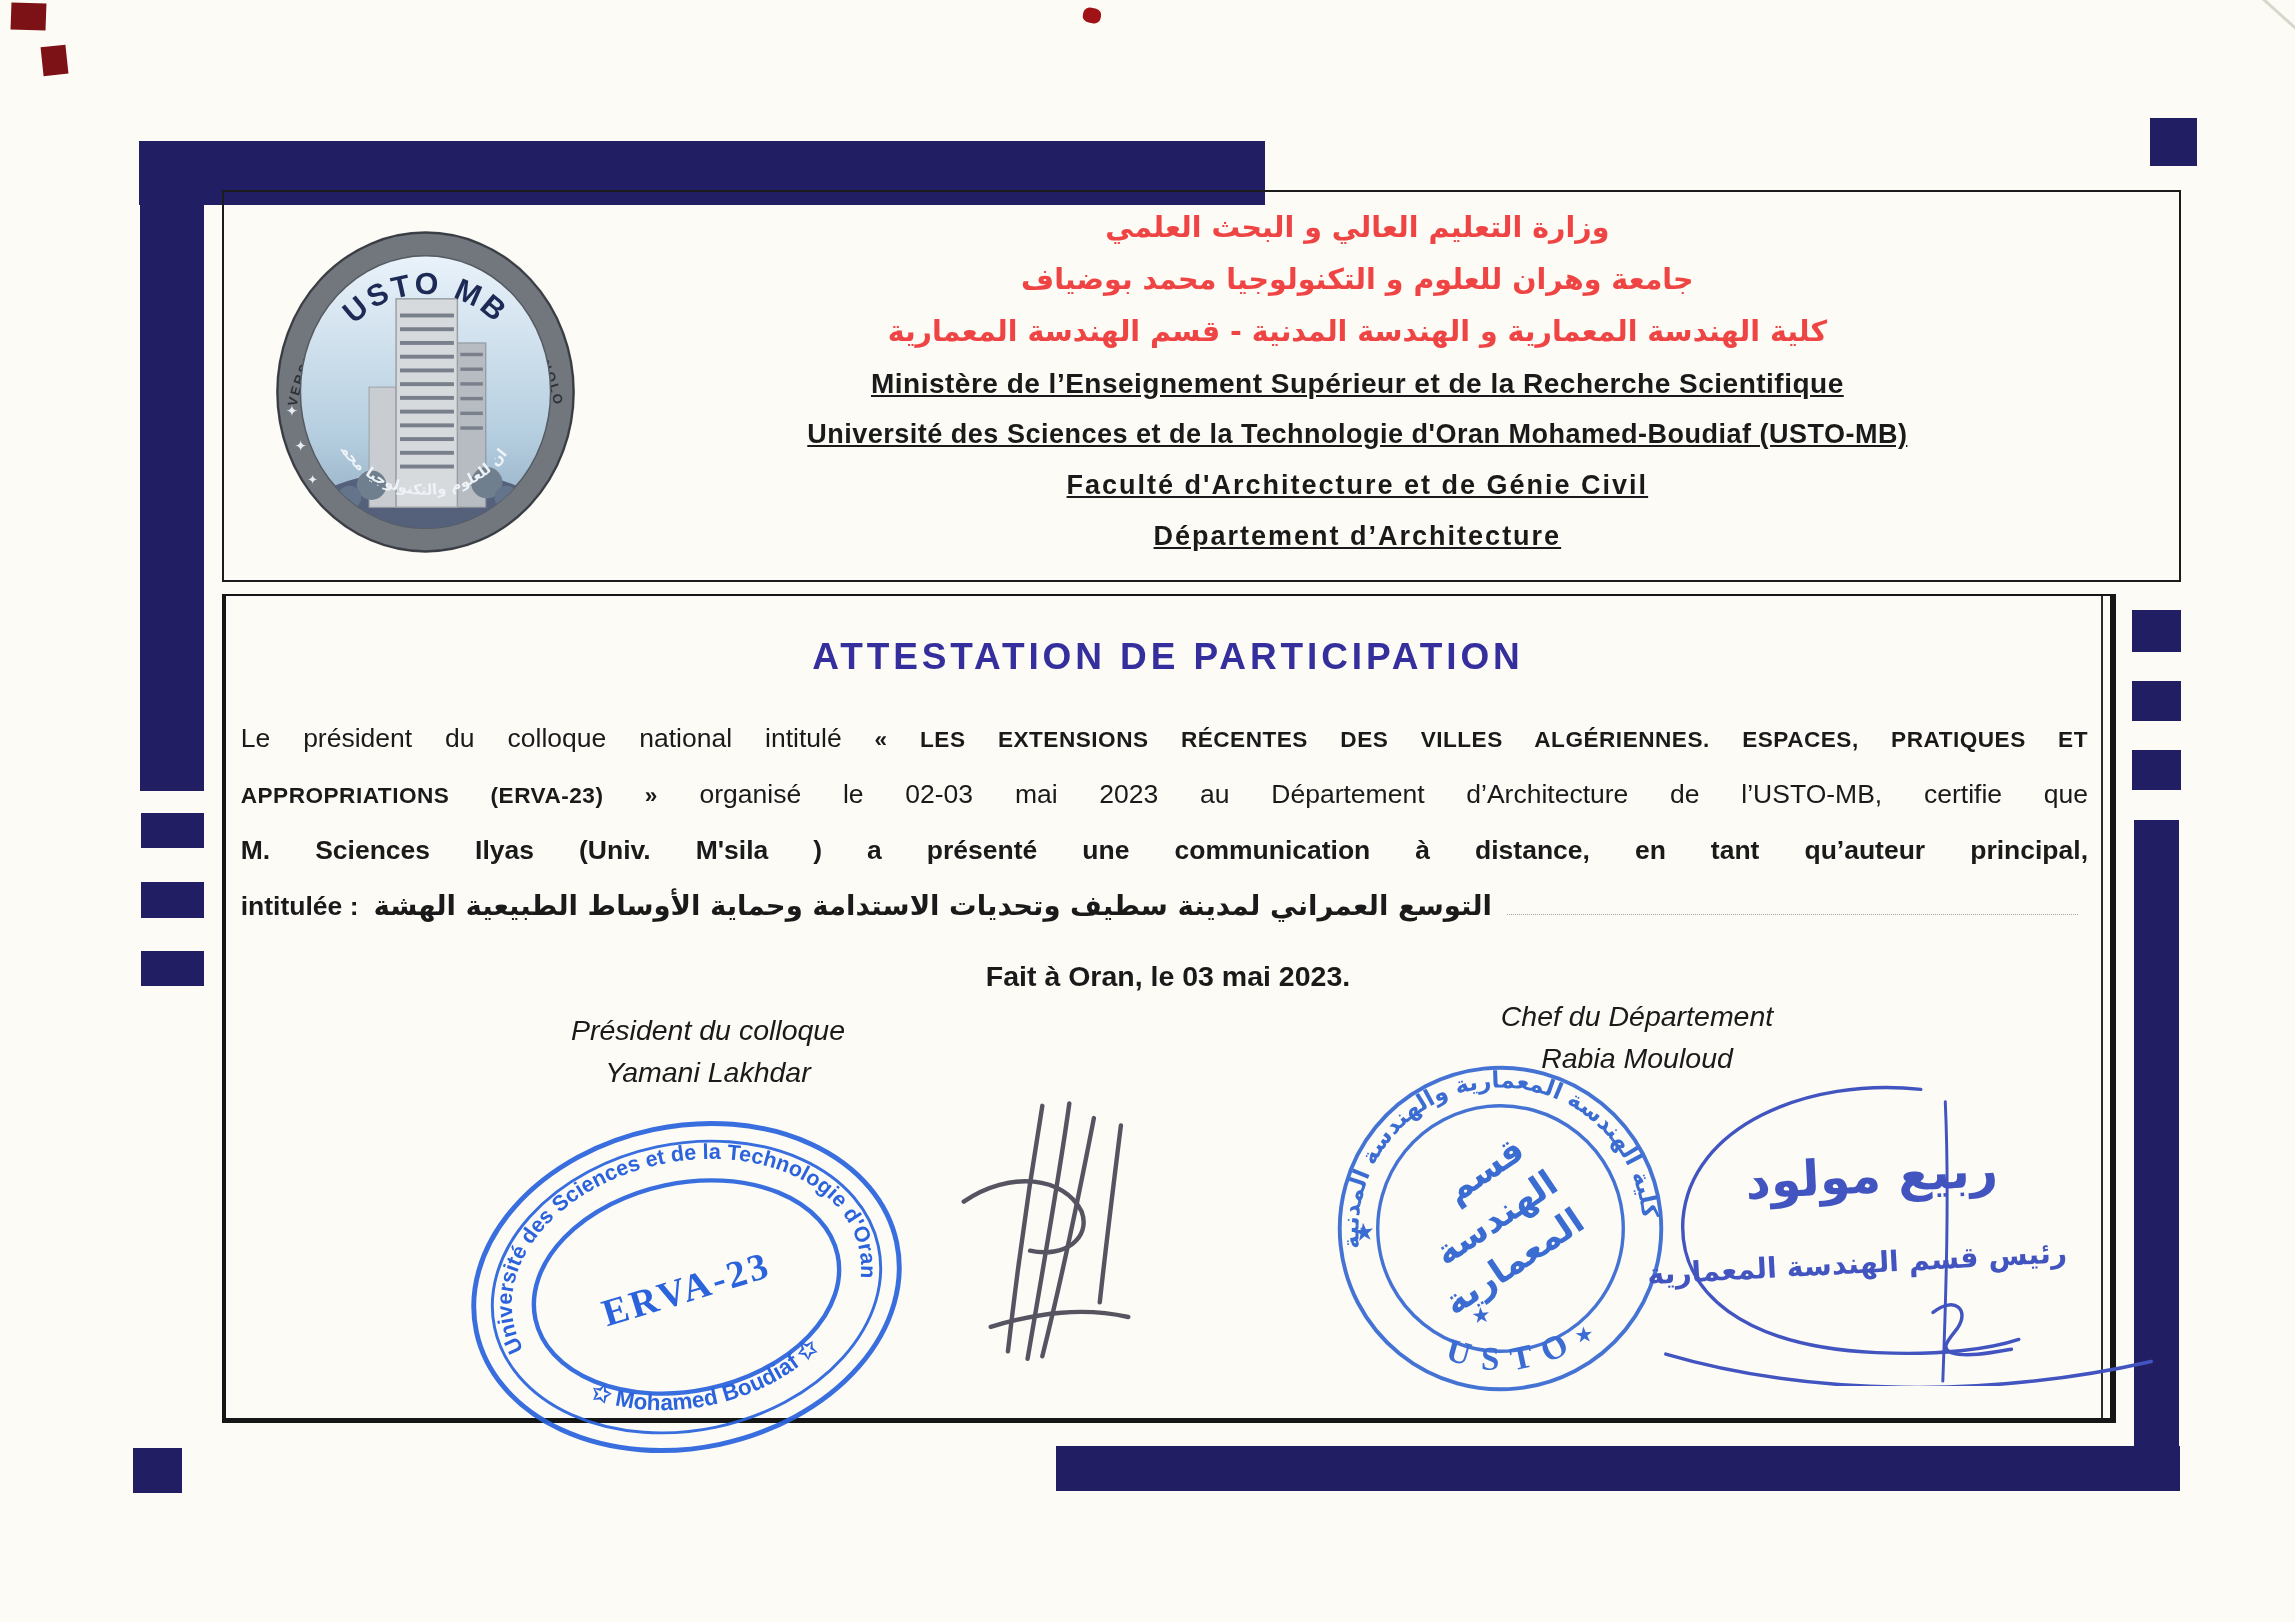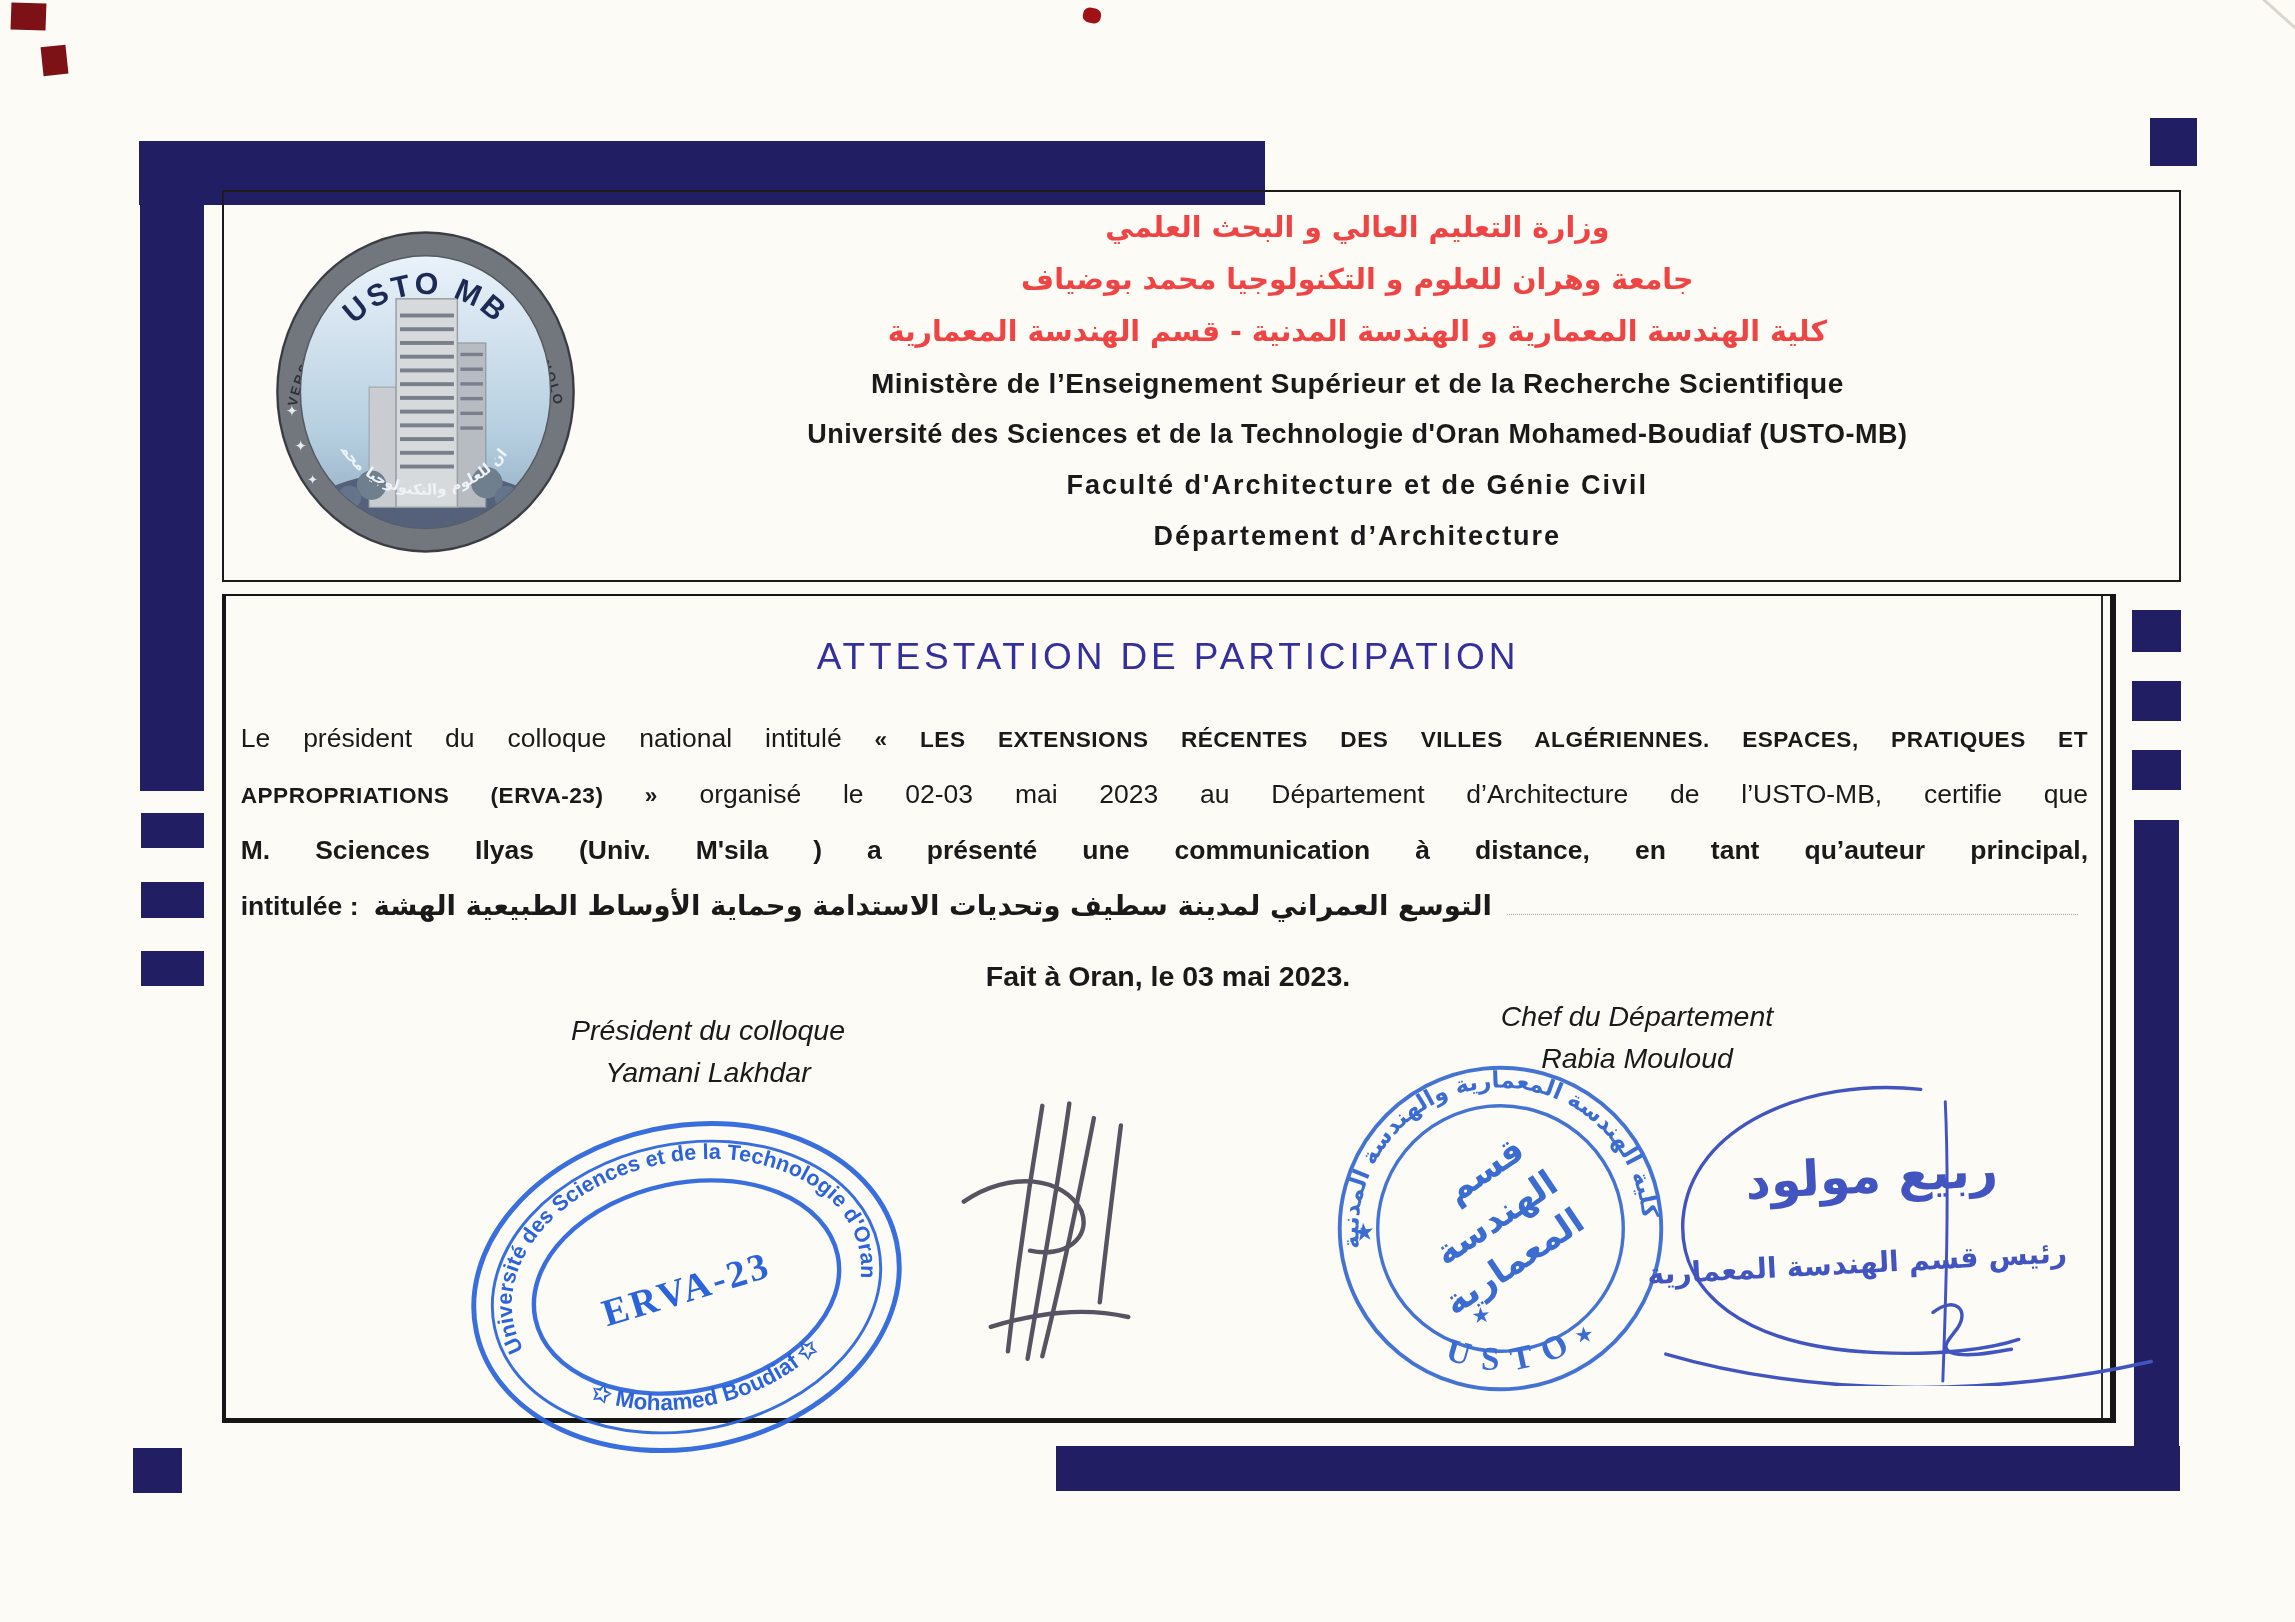--- a/index.html
+++ b/index.html
@@ -13,25 +13,25 @@
   .hbox{position:absolute;left:222px;top:190px;width:1955px;height:388px;
         border:2.5px solid #1b1b1b;background:transparent;}
   .mbox{position:absolute;left:222px;top:594px;width:1884px;height:822px;
         border-style:solid;border-color:#161616;border-width:2.9px 6.9px 5.9px 4.9px;}
   .mbox-innerline{position:absolute;top:0;bottom:0;right:6.9px;width:2px;background:#2b2b2b;}
   
   .logo{position:absolute;left:47px;top:38px;width:309px;height:324px;}
   .htext{position:absolute;left:324px;right:12.3px;top:9.8px;text-align:center;}
   .ar{font-family:"DejaVu Sans",sans-serif;font-weight:bold;color:#ef4444;}
   .har{font-size:28.5px;line-height:52px;}
-  .hfr{font-weight:bold;font-size:27px;line-height:51px;letter-spacing:0.5px;}
+  .hfr{font-weight:bold;font-size:27px;line-height:51px;letter-spacing:0.5px;text-decoration:underline;}
   .hfr1{font-size:28px;}
   .hfr-sp{letter-spacing:2px;}
   
-  .title{margin-top:40px;text-align:center;font-weight:normal;font-size:37px;
+  .title{margin-top:40px;text-align:center;font-weight:bold;font-size:37px;
          letter-spacing:3.9px;color:#352f9d;}
   .para{margin:33px 22px 0 14.7px;}
   .pline{font-size:26.5px;line-height:55px;text-align:justify;text-align-last:justify;}
   .pcaps{font-weight:bold;font-size:22.6px;letter-spacing:0.5px;}
   .pbold{font-weight:bold;}
   .l4{display:flex;align-items:baseline;text-align:left;text-align-last:left;}
   .l4 .arline{font-family:"DejaVu Sans",sans-serif;font-weight:bold;font-size:27.5px;margin-left:15px;white-space:nowrap;}
   .l4 .leader{flex:1;border-bottom:1.5px dotted #a9a49c;height:18.6px;margin:0 9.8px 3.9px 14.7px;}
   .dateline{margin-top:25.5px;text-align:center;font-size:28.5px;font-weight:bold;}
   .signs{position:relative;height:128px;margin-top:8.8px;}

